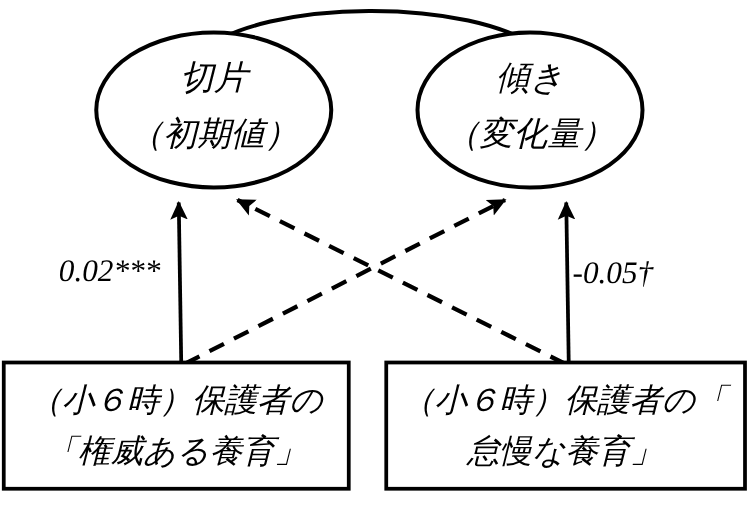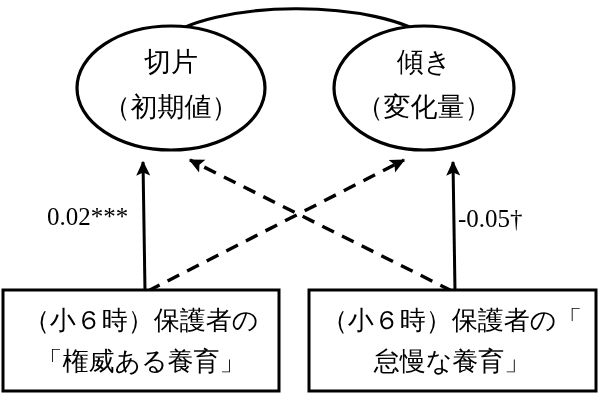--- a/index.html
+++ b/index.html
@@ -9,20 +9,21 @@
   }
   body {
     font-family: "Liberation Serif", "DejaVu Serif", serif;
   }
   #diagram-root {
     position: relative;
     width: 600px;
     height: 407px;
     background: #ffffff;
     overflow: hidden;
+    font-style: italic;
   }
   #diagram-svg {
     position: absolute;
     top: 0;
     left: 0;
     width: 600px;
     height: 407px;
   }
   .node-text {
     font-family: "Liberation Serif", "DejaVu Serif", serif;

